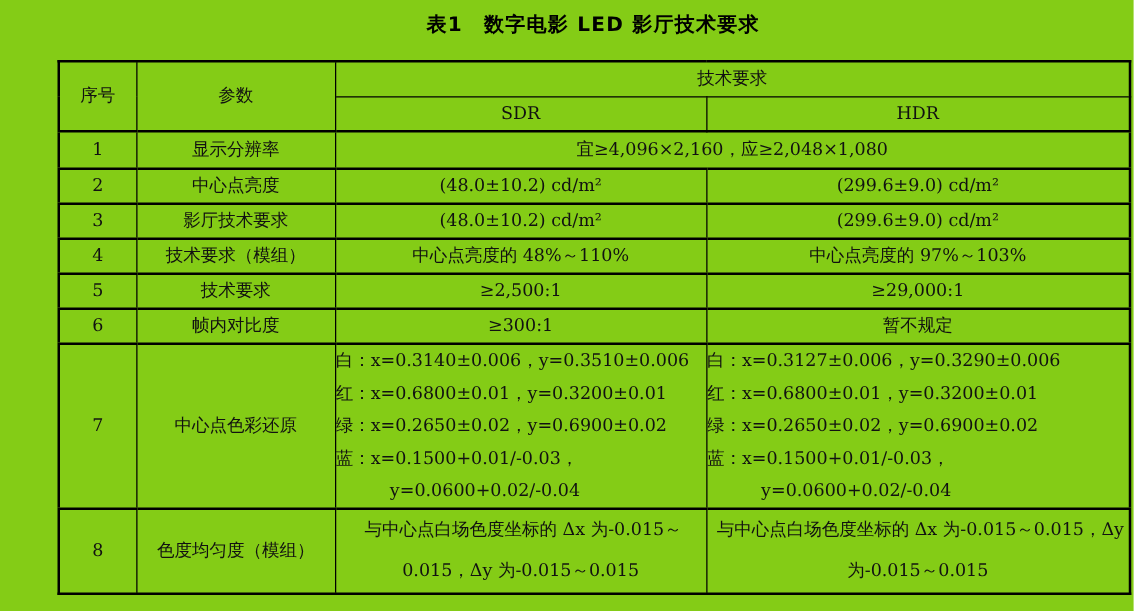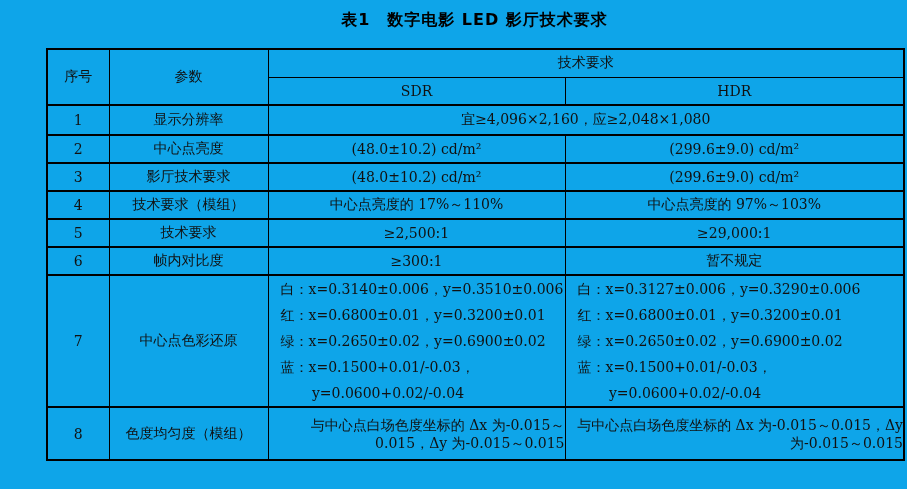--- a/index.html
+++ b/index.html
@@ -9,21 +9,21 @@
     width: 907px;
     height: 489px;
     overflow: hidden;
     font-family: "DejaVu Serif", "Liberation Serif", serif;
     color: #111111;
   }
   .page {
     position: relative;
     width: 907px;
     height: 489px;
-    background: #0ea5e9;
+    background: #84cc16;
   }
   .doc-title {
     position: absolute;
     left: 46px;
     top: 10px;
     width: 857px;
     text-align: center;
     font-family: "DejaVu Sans", "Liberation Sans", sans-serif;
     font-weight: bold;
     font-size: 16px;
@@ -64,28 +64,27 @@
   tr.b-row8  { height: 53px; }
   td.left-cell {
     text-align: left;
     vertical-align: middle;
     padding: 2px 6px;
   }
   .color-line {
     line-height: 26px;
     white-space: nowrap;
     text-align: left;
-    padding-left: 12px;
   }
   .color-line.indent {
     padding-left: 3.1em;
   }
   .wrap-text {
-    line-height: 18px;
-    text-align: right;
+    line-height: 33px;
+    text-align: center;
     text-indent: 4px;
   }
 </style>
 </head>
 <body>
 
 <div class="page">
 
   <div class="doc-title">表1　数字电影 LED 影厅技术要求</div>
 
@@ -121,21 +120,21 @@
       </tr>
       <tr class="b-row">
         <td>3</td>
         <td>影厅技术要求</td>
         <td>(48.0±10.2) cd/m²</td>
         <td>(299.6±9.0) cd/m²</td>
       </tr>
       <tr class="b-row">
         <td>4</td>
         <td>技术要求（模组）</td>
-        <td>中心点亮度的 17%～110%</td>
+        <td>中心点亮度的 48%～110%</td>
         <td>中心点亮度的 97%～103%</td>
       </tr>
       <tr class="b-row">
         <td>5</td>
         <td>技术要求</td>
         <td>≥2,500:1</td>
         <td>≥29,000:1</td>
       </tr>
       <tr class="b-row">
         <td>6</td>

